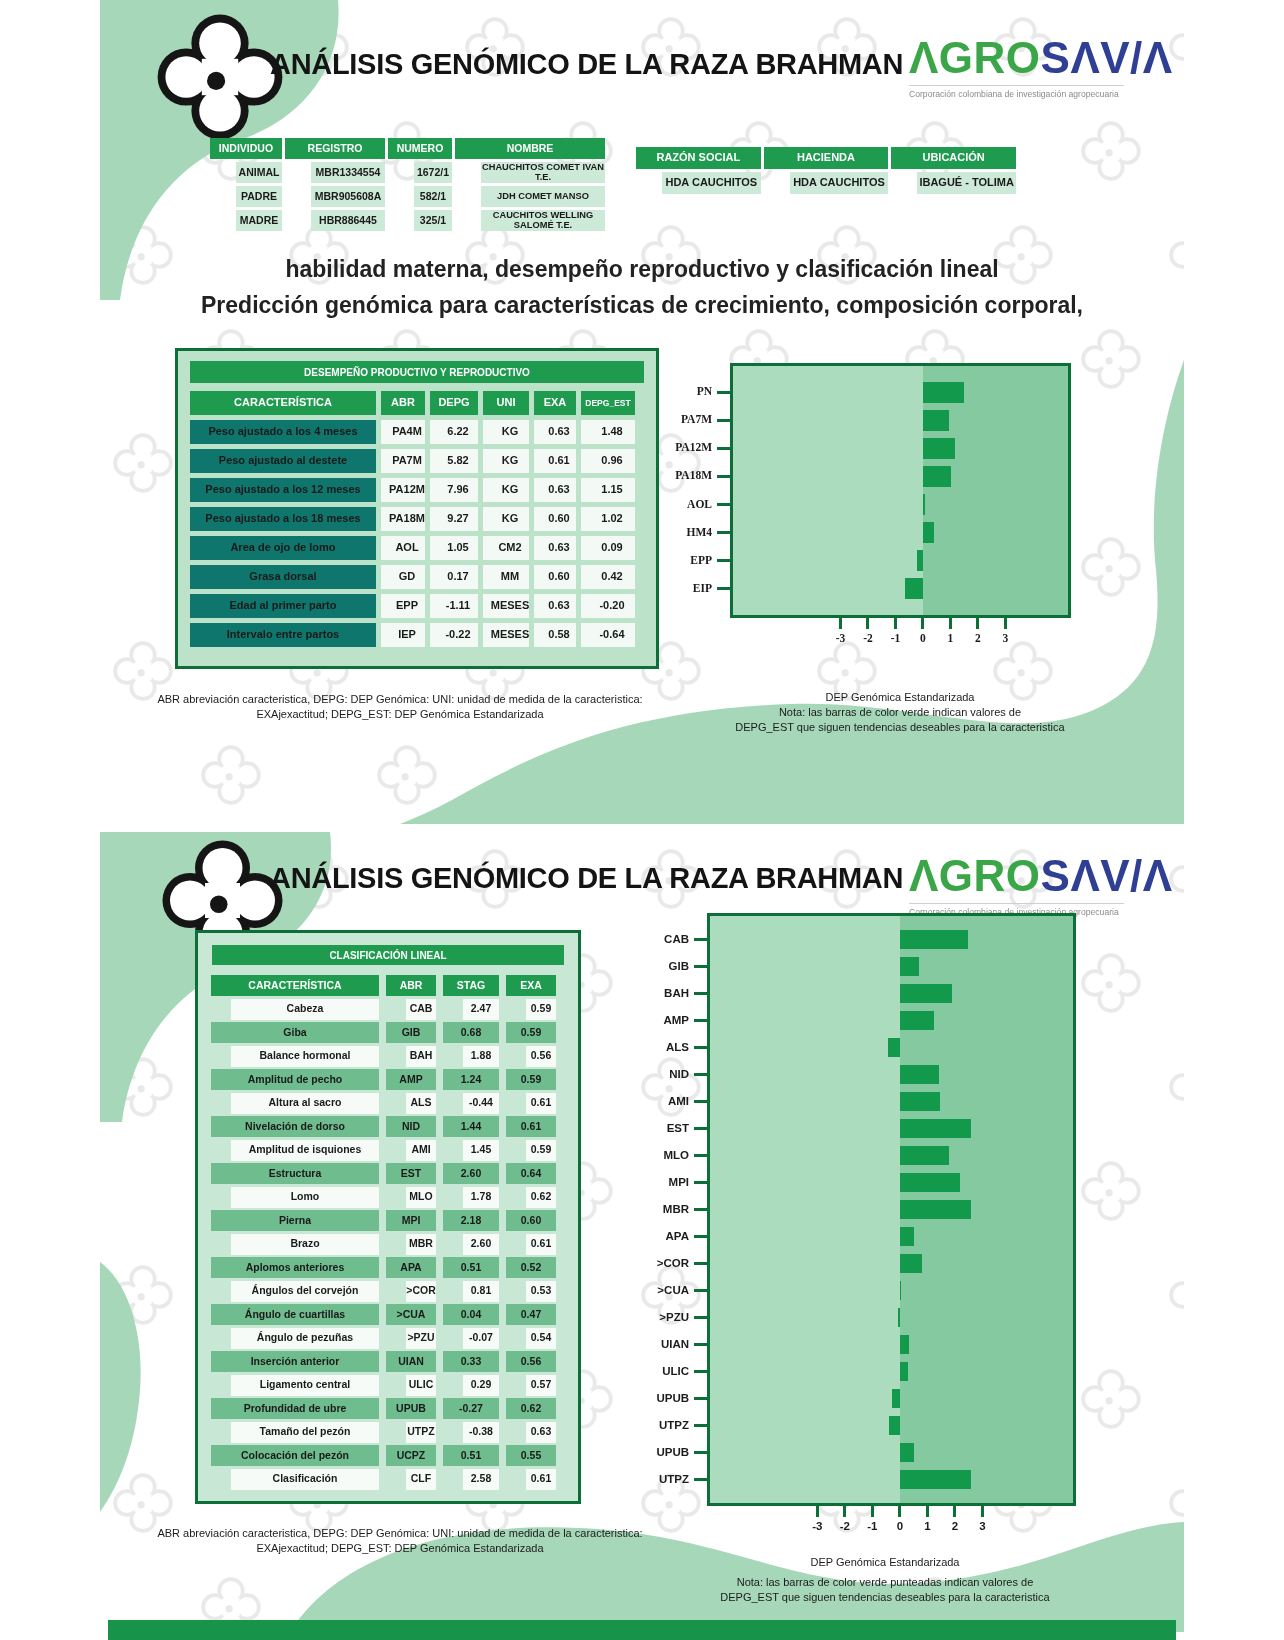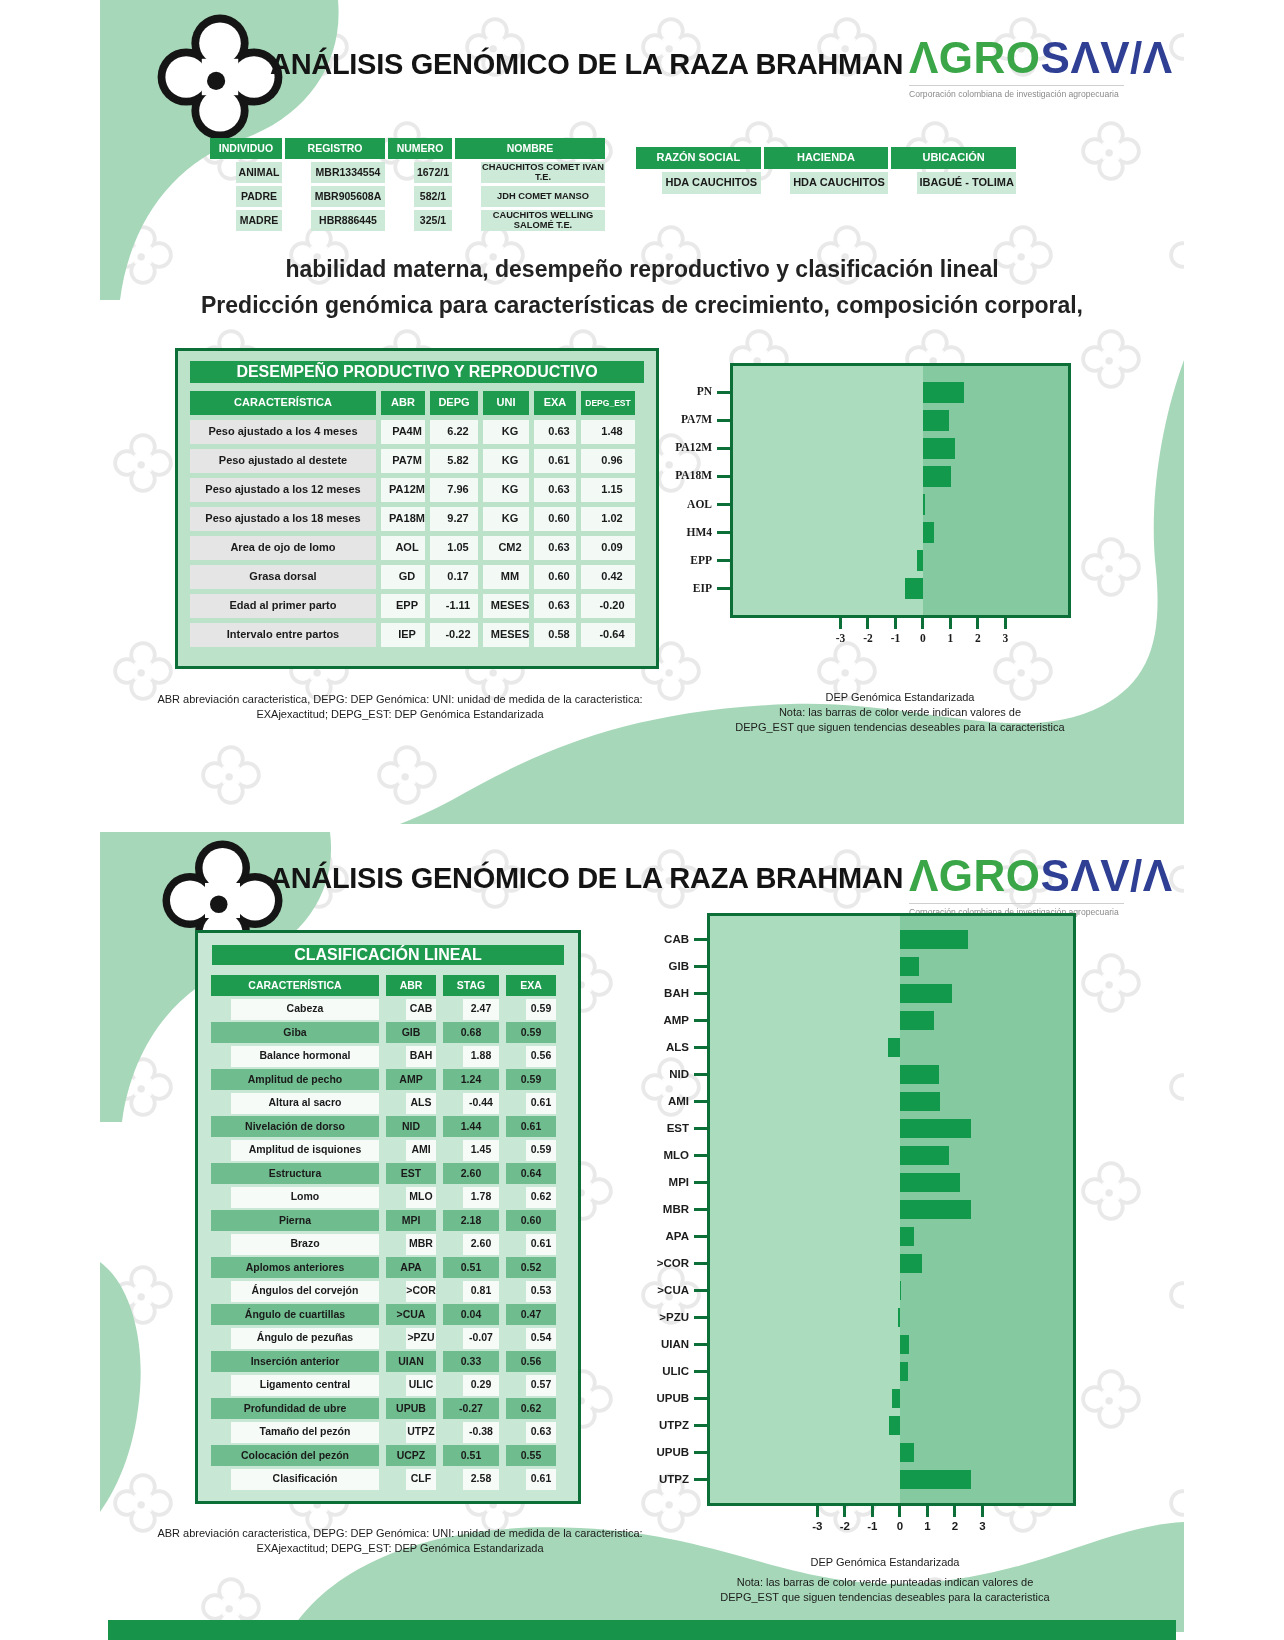--- a/index.html
+++ b/index.html
@@ -24,36 +24,36 @@
   .brand-text{font-size:44px;font-weight:bold;letter-spacing:0.5px;line-height:1;white-space:nowrap;}
   .brand-g{color:#3aa648;}
   .brand-b{color:#2e3f94;}
   .brand-tag{margin-top:5px;font-size:8.6px;color:#8b8b8b;border-top:1px solid #cfcfcf;padding-top:3px;white-space:nowrap;}
 
   .grid{display:grid;position:absolute;}
   .cell{display:flex;align-items:center;justify-content:center;font-weight:bold;color:#1a1a1a;text-align:center;line-height:1.05;}
   .th{background:#1f9b4f;color:#fff;}
   .th-small{font-size:8.5px !important;}
   .td-info{background:#cde9d8;margin-left:26px;}
-  .td-lbl{background:#e5e5e5;text-align:right;}
+  .td-lbl{background:#0f766e;text-align:right;}
   .td-val{background:#f3faf6;padding-left:8px;}
   .td-white{background:#f6fbf8;margin-left:20px;}
   .td-alt{background:#6fbc8e;}
 
   #indiv-table{left:110px;top:138px;width:395px;grid-template-columns:72px 100px 64px 1fr;gap:3px;grid-auto-rows:21px;font-size:10.5px;}
   #indiv-table .cell:nth-child(n+5):nth-child(4n){font-size:9.3px;}
   #farm-table{left:536px;top:147px;width:380px;grid-template-columns:1fr 1fr 1fr;gap:3px;grid-auto-rows:22px;font-size:11px;}
 
   .subtitle{position:absolute;left:60px;right:60px;top:252px;text-align:center;
     font-size:23px;font-weight:bold;color:#222;line-height:1.55;}
 
   .panel{position:absolute;background:#bce2ca;border:3px solid #0d6f38;}
   #perf-panel{left:75px;top:348px;width:478px;height:315px;}
   .panel-title{position:absolute;left:12px;right:12px;background:#1f9b4f;color:#fff;
-    font-size:16px;font-weight:bold;display:flex;align-items:center;justify-content:center;}
+    font-size:10px;font-weight:bold;display:flex;align-items:center;justify-content:center;}
   #perf-title{top:10px;height:22px;}
   #perf-grid{left:12px;top:40px;width:448px;grid-template-columns:186px 44px 48px 46px 42px 54px;gap:5px;grid-auto-rows:24px;font-size:11px;}
 
   #class-panel{left:95px;top:98px;width:380px;height:568px;background:#c9e7d5;}
   #class-title{top:12px;height:20px;left:14px;right:14px;}
   #class-grid{left:13px;top:42px;width:348px;grid-template-columns:168px 50px 56px 50px;gap:2.5px 7px;grid-auto-rows:21px;font-size:10.5px;}
 
   .plot{position:absolute;border:3px solid #0d6f38;}
   #chart1{left:630px;top:363px;width:335px;height:249px;
     background:linear-gradient(90deg,#abdcbd 0 56.7%,#85c9a1 56.7% 100%);font-family:Liberation Serif, serif;}

